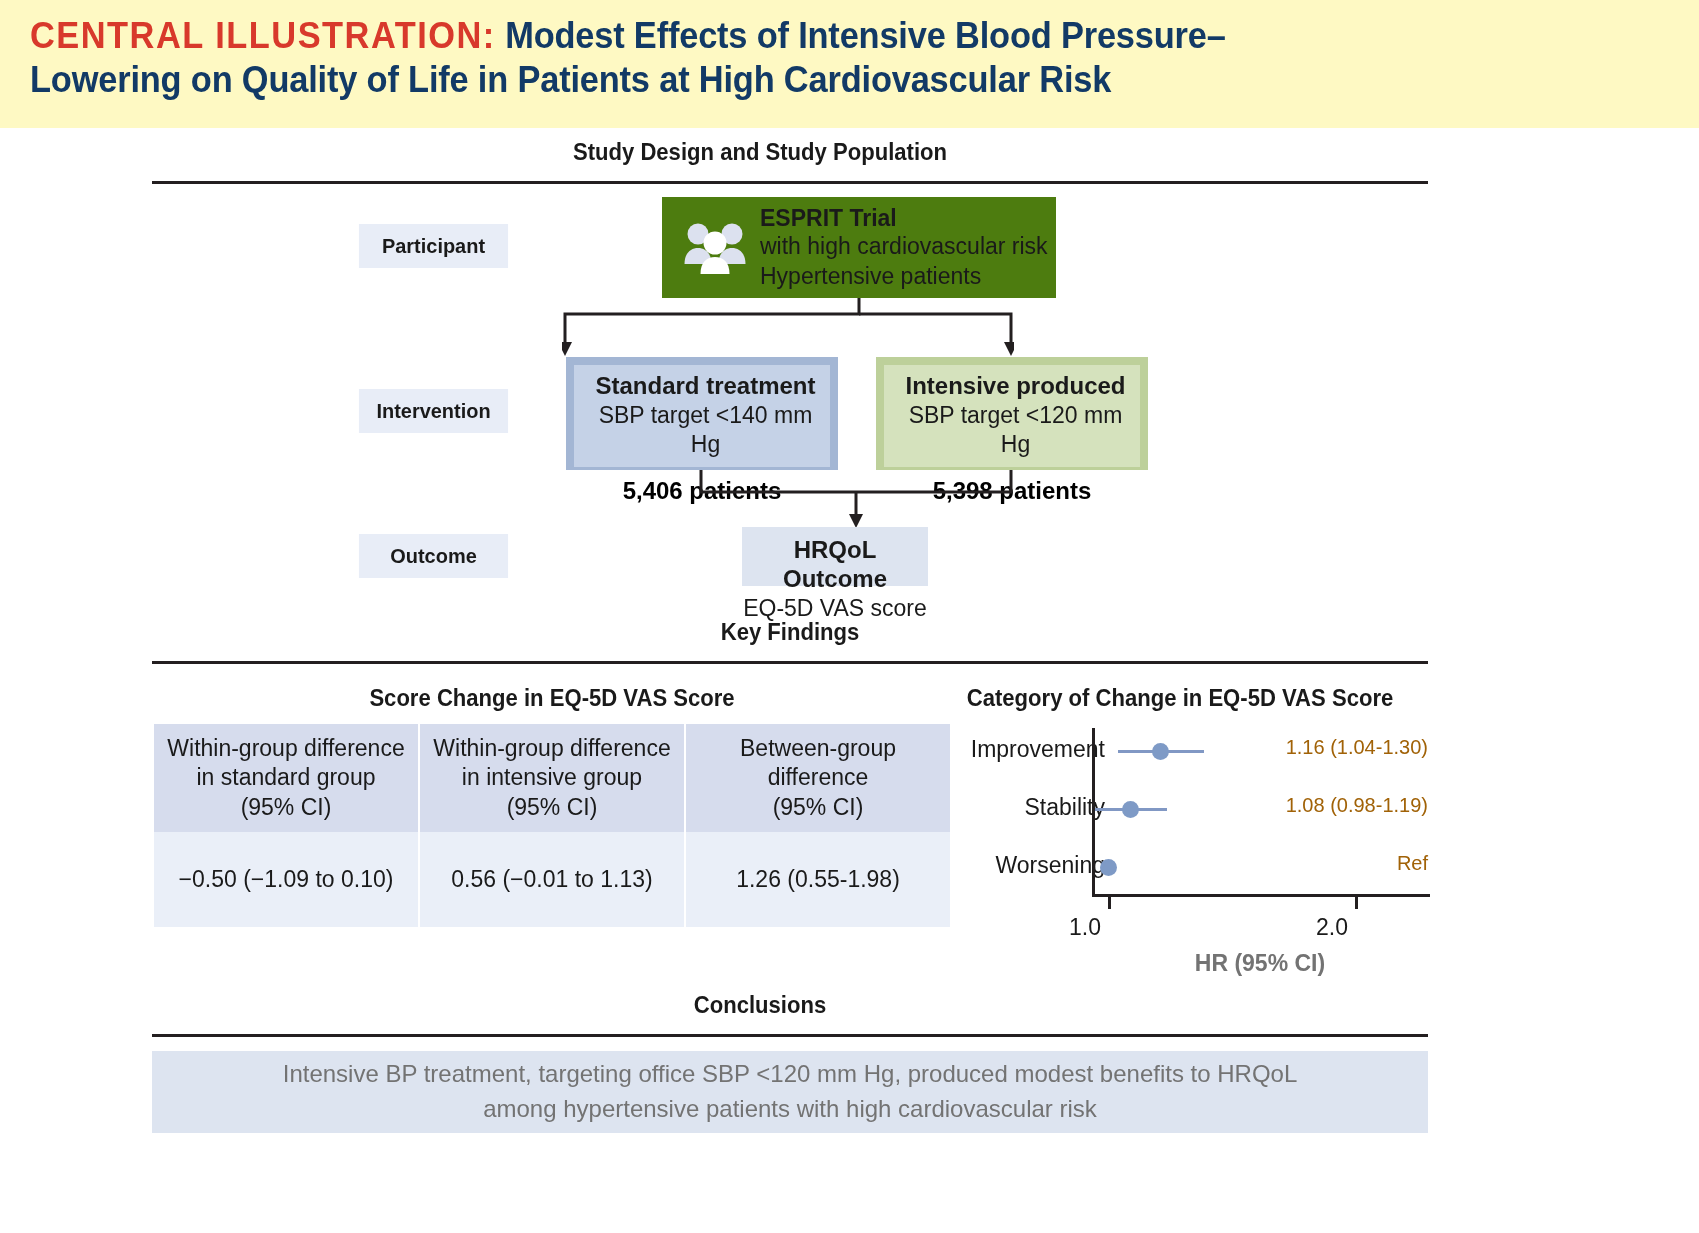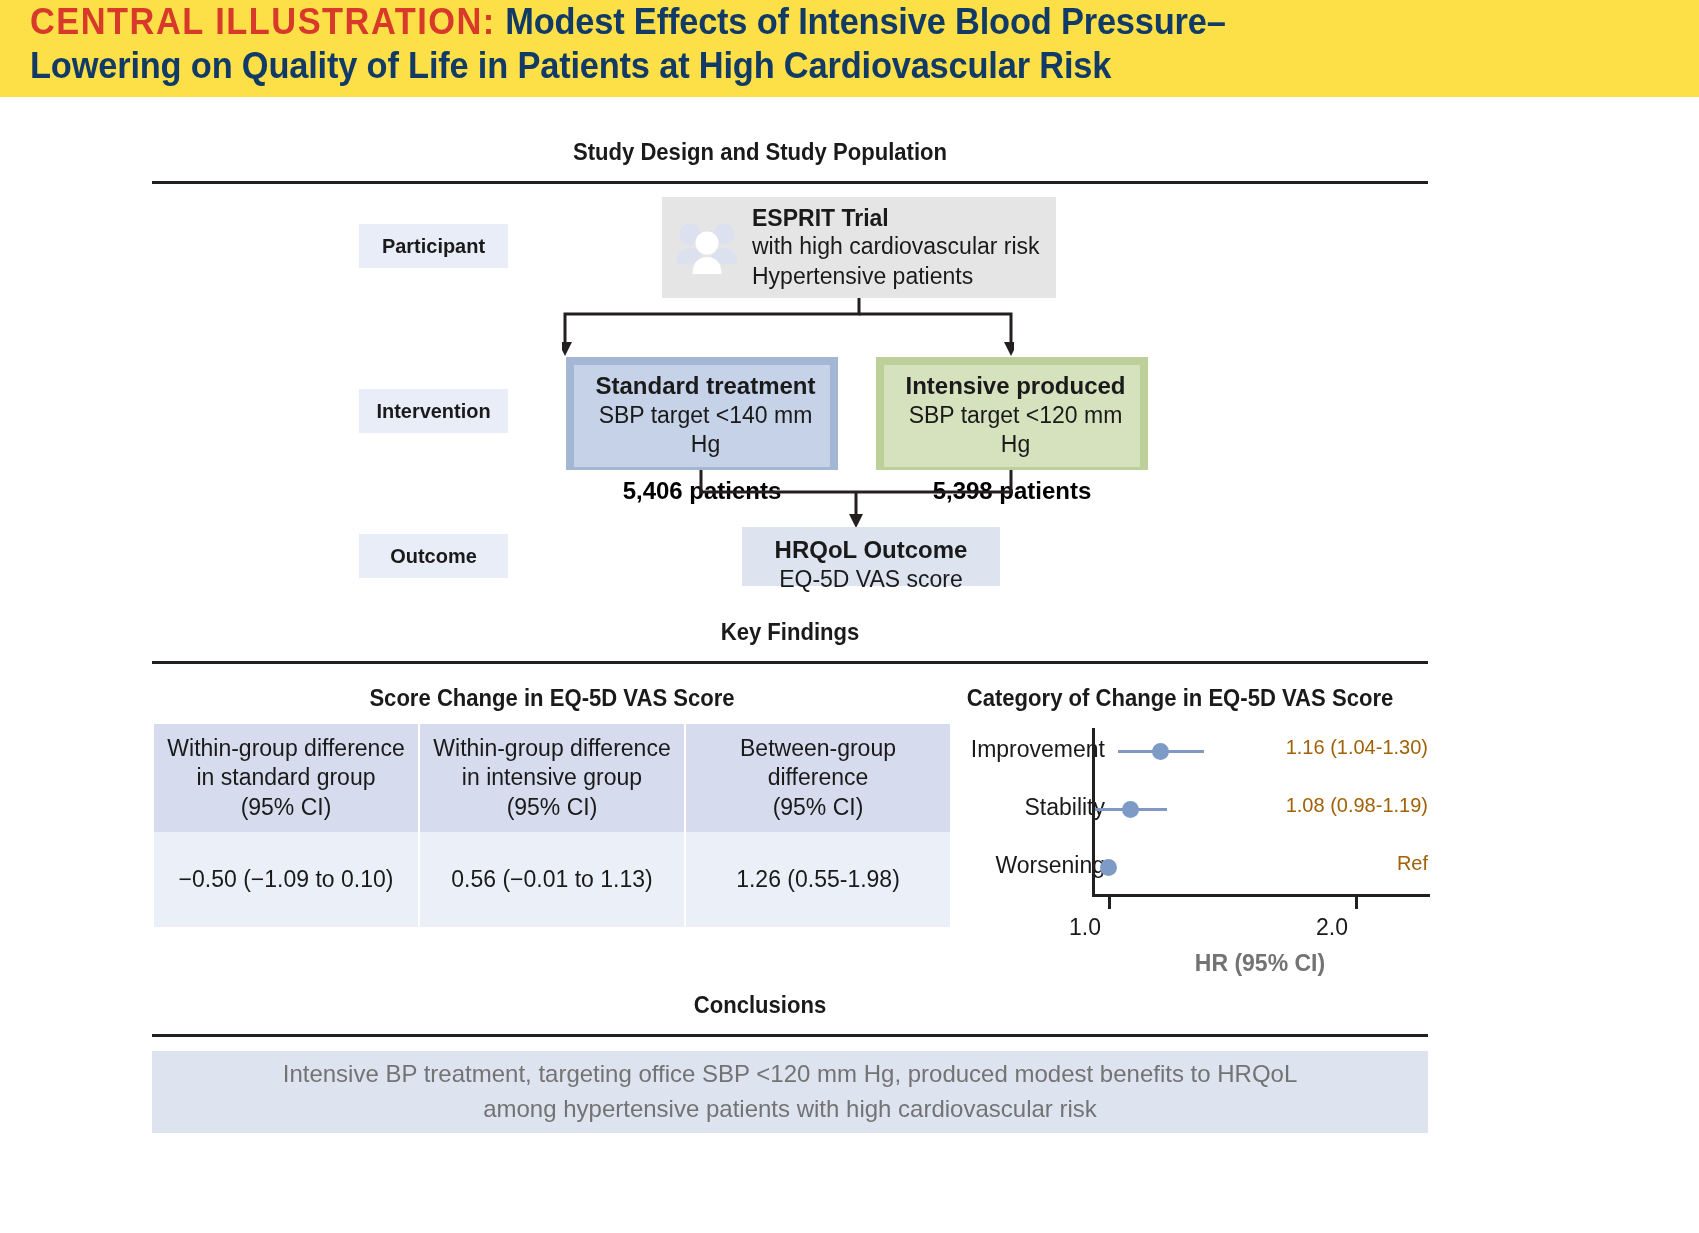--- a/index.html
+++ b/index.html
@@ -6,23 +6,23 @@
   html, body {
     width: 1699px; height: 1233px;
     background: #ffffff;
     font-family: "Liberation Sans", sans-serif;
     overflow: hidden;
   }
   .page { position: relative; width: 1699px; height: 1233px; background:#fff; }
 
   
   .title-banner {
-    position: absolute; left:0; top:0; width:1699px; height:97px;
-    background:#fde047;
-    padding: 0 30px 0 30px;
+    position: absolute; left:0; top:0; width:1699px; height:128px;
+    background:#fef9c3;
+    padding: 14px 30px 0 30px;
   }
   .title-line {
     font-size: 37px; font-weight: bold; line-height: 1.18;
     color:#123a66; letter-spacing: -0.2px;
     font-family: "Liberation Sans Narrow","Liberation Sans", sans-serif;
     transform: scaleX(0.93); transform-origin: left top;
   }
   .ci-label { color:#d8392b; letter-spacing: 1.6px; }
 
   
@@ -38,22 +38,22 @@
 
   
   .stage-label {
     position:absolute; background:#e8edf7; color:#1a1a1a;
     font-size:21px; font-weight:bold; text-align:center;
     font-family:"Liberation Sans Narrow","Liberation Sans",sans-serif;
     display:flex; align-items:center; justify-content:center;
     transform: scaleX(0.95);
   }
   .esprit-box {
-    position:absolute; background:#e5e5e5;
-    display:flex; align-items:center; padding-left:12px;
+    position:absolute; background:#4d7c0f;
+    display:flex; align-items:center; padding-left:20px;
   }
   .esprit-text { margin-left:12px; color:#1a1a1a; }
   .esprit-title { font-size:23px; font-weight:bold; line-height:1.22;
     font-family:"Liberation Sans Narrow","Liberation Sans",sans-serif; }
   .esprit-sub { font-size:23px; line-height:1.30; font-weight:400; }
 
   .arm-box { position:absolute; padding:8px 8px 0 8px; }
   .arm-box.standard { background:#a3b6d4; }
   .arm-box.intensive { background:#bdd09a; }
   .arm-inner {
@@ -176,21 +176,21 @@
   </div>
 
   <div class="connector" style="left:698px; top:470px; width:316px; height:60px;">
     <svg width="316" height="60" aria-hidden="true">
       <path d="M3 0 V22 H313 V0" stroke="#231f20" stroke-width="3" fill="none"></path>
       <path d="M158 22 V44" stroke="#231f20" stroke-width="3" fill="none"></path>
       <path d="M158 58 l-7 -14 h14 Z" fill="#231f20"></path>
     </svg>
   </div>
 
-  <div class="outcome-box" style="left:742px; top:527px; width:258px; height:59px;">
+  <div class="outcome-box" style="left:742px; top:527px; width:186px; height:59px;">
     <div class="outcome-title">HRQoL Outcome</div>
     <div class="outcome-sub">EQ-5D VAS score</div>
   </div>
 
   <div class="sec-title" style="left:0; top:618px; width:1580px;">Key Findings</div>
   <div class="rule" style="left:152px; top:661px; width:1276px;"></div>
 
   <div class="sec-title" style="left:152px; top:684px; width:800px;">Score Change in EQ-5D VAS Score</div>
 
   <table class="tbl" style="left:152px; top:724px;">

